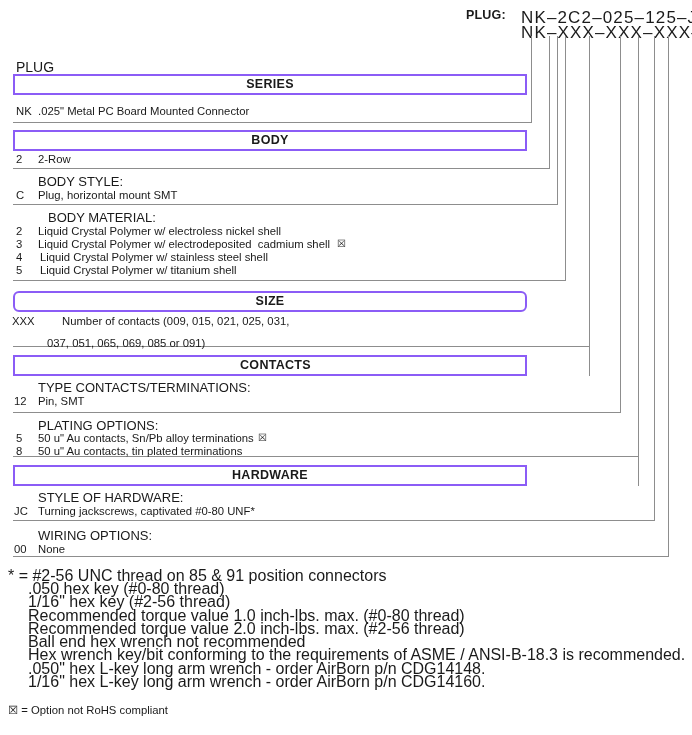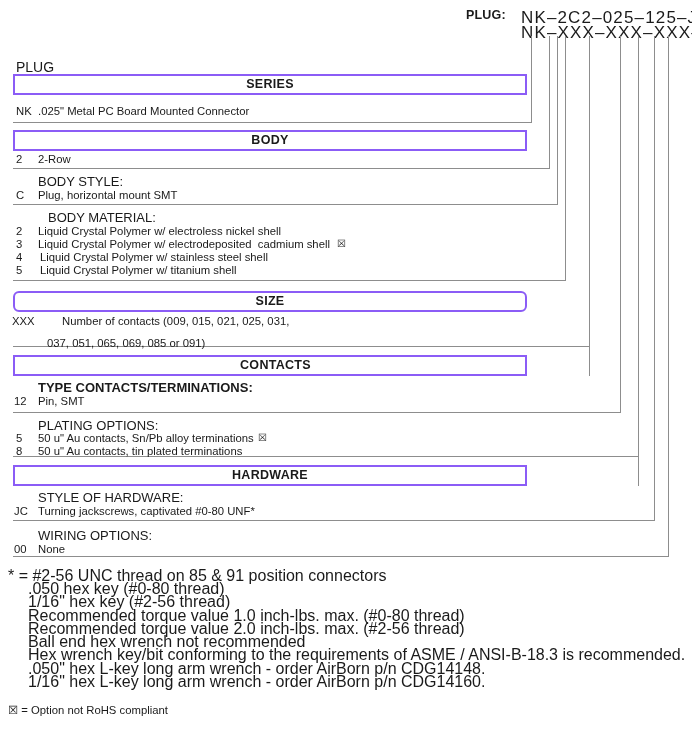--- a/index.html
+++ b/index.html
@@ -196,21 +196,21 @@
   <div class="band" style="top:291px;border-radius:6px;">
     <span>SIZE</span>
   </div>
   <div class="code" style="left:12px; top:315px;">XXX</div>
   <div class="desc" style="top:315px;padding-left:24px;">Number of contacts (009, 015, 021, 025, 031,</div>
   <div class="desc" style="left:47px; top:329px;margin-top:8px;">037, 051, 065, 069, 085 or 091)</div>
 
   <div class="band" style="top:355px;padding-left:11px;">
     <span>CONTACTS</span>
   </div>
-  <div class="heading" style="top:381px;font-weight:bold;">TYPE CONTACTS/TERMINATIONS:</div>
+  <div class="heading" style="top:381px;">TYPE CONTACTS/TERMINATIONS:</div>
   <div class="code" style="left:14px; top:395px;">12</div>
   <div class="desc" style="top:395px;">Pin, SMT</div>
 
   <div class="heading" style="top:419px;">PLATING OPTIONS:</div>
 
   <div class="code" style="left:16px; top:432px;">5</div>
   <div class="desc" style="top:432px;">50 u" Au contacts, Sn/Pb alloy terminations</div>
   <div class="rohs" style="position:absolute; left:258px; top:433px;">☒</div>
 
   <div class="code" style="left:16px; top:445px;">8</div>

